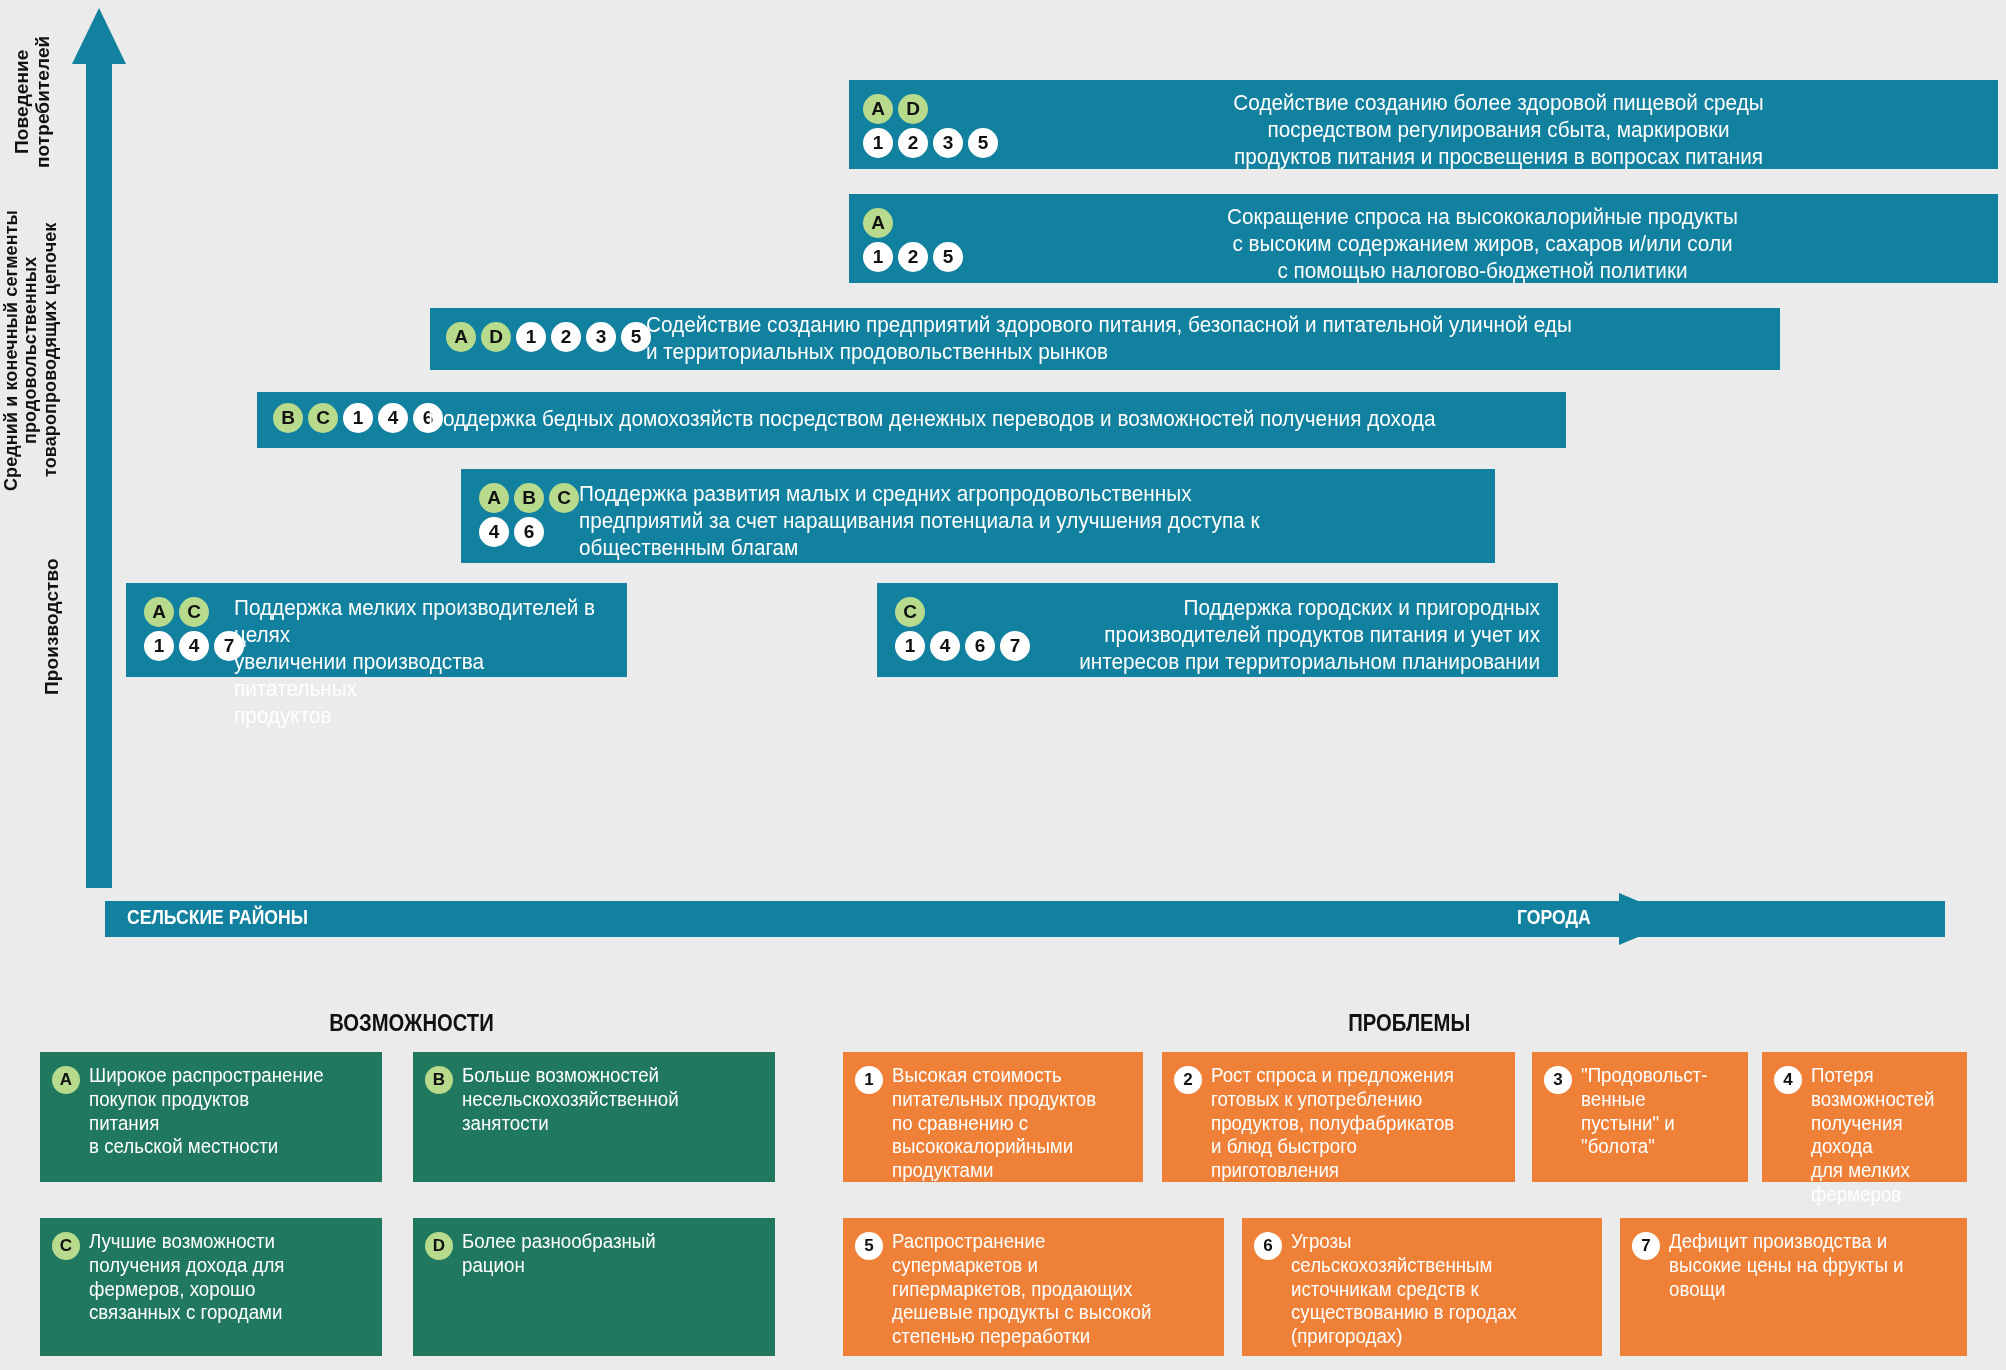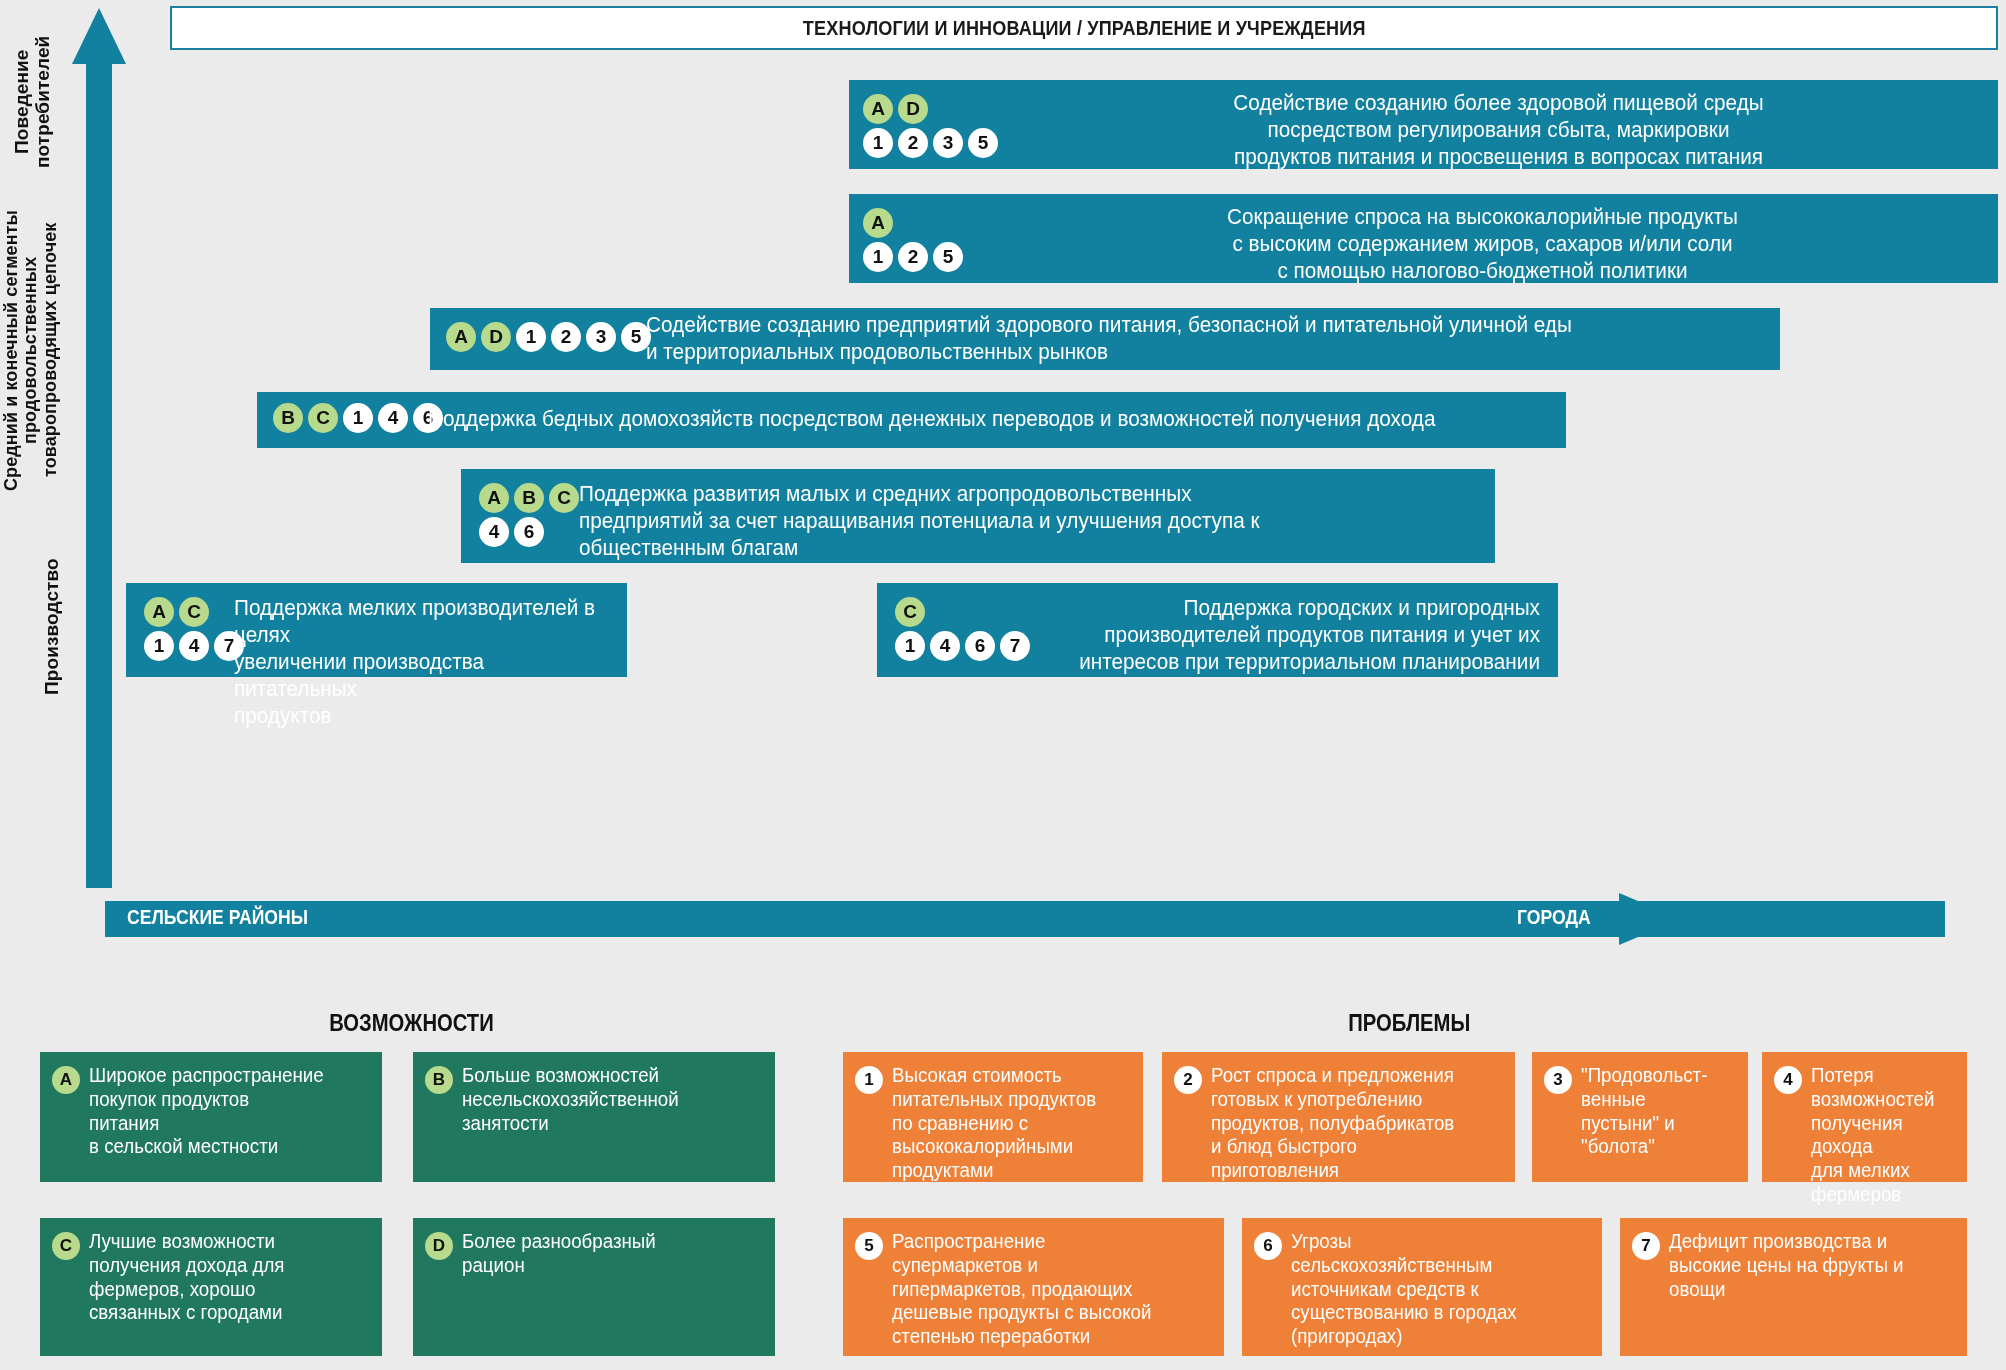--- a/index.html
+++ b/index.html
@@ -151,23 +151,20 @@
   .card .ctext {
     font-size: 19.5px; line-height: 1.22; white-space: pre-line;
     transform: scaleX(.96); transform-origin: left top;
   }
 </style>
 </head>
 <body>
 
 <div id="root">
 
-  <div class="header-banner">
-    <span>ТЕХНОЛОГИИ И ИННОВАЦИИ / УПРАВЛЕНИЕ И УЧРЕЖДЕНИЯ</span>
-  </div>
 
   <div class="v-arrow">
     <div class="head"></div>
     <div class="shaft"></div>
   </div>
 
   <div class="vlabel vlabel-consumer">Поведение
 потребителей</div>
   <div class="vlabel vlabel-mid">Средний и конечный сегменты
 продовольственных

